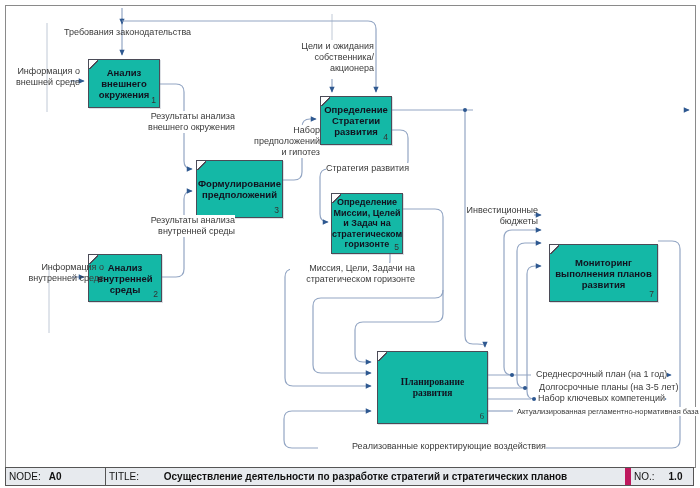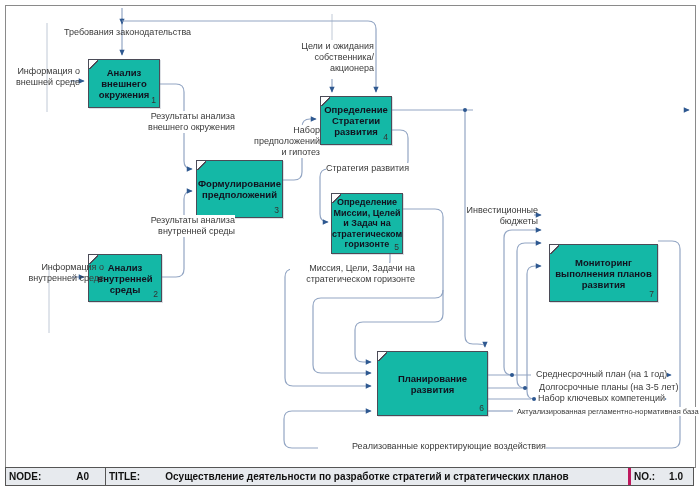--- a/index.html
+++ b/index.html
@@ -16,25 +16,25 @@
        background:linear-gradient(to bottom right,#fdfdfd 46%,#4b4b57 46%,#4b4b57 56%,rgba(0,0,0,0) 56%);}
   .lbl{position:absolute;font-size:9px;line-height:11px;color:#3a3a3a;text-align:right;}
   .nw{white-space:nowrap;text-align:left;}
   .bg{background:#fff;}
   .tiny{font-size:7.5px;line-height:9px;}
   
   #bar{position:absolute;left:5px;top:467px;width:689px;height:19px;display:flex;
        background:#e7eaee;border:1px solid #555;box-sizing:border-box;font-size:10px;color:#111;}
   #bar .cell{display:flex;align-items:center;box-sizing:border-box;height:100%;}
   #bar .c1{width:100px;border-right:1px solid #555;padding-left:3px;}
-  #bar .c2{flex:1;border-right:3px solid #be185d;padding-left:3px;position:relative;}
+  #bar .c2{flex:1;border-right:6px solid #be185d;padding-left:3px;position:relative;}
   #bar .c3{width:62px;padding-left:3px;}
-  #bar .k{font-weight:bold;}
+  #bar .k{font-weight:normal;}
   #bar .v{font-weight:bold;}
-  #bar .c1 .v{margin-left:35px;text-align:center;}
+  #bar .c1 .v{margin-left:8px;text-align:center;}
   #bar .c2 .v{position:absolute;left:0;right:0;text-align:center;font-weight:bold;}
   #bar .c3 .v{margin-left:14px;}
 </style>
 </head>
 <body>
 
 <div id="stage">
   <div id="frame"></div>
 
   <svg id="wires" viewBox="0 0 700 488" xmlns="http://www.w3.org/2000/svg">
@@ -117,21 +117,21 @@
   <div class="box" style="left:320px;top:96px;width:72px;height:49px;">
     <span class="fold"></span>
     <span>Определение Стратегии развития</span>
     <span class="num">4</span>
   </div>
   <div class="box" style="left:331px;top:193px;width:72px;height:61px;font-size:9px;line-height:10.5px;">
     <span class="fold"></span>
     <span>Определение Миссии, Целей и Задач на стратегическом горизонте</span>
     <span class="num">5</span>
   </div>
-  <div class="box" style="left:377px;top:351px;width:111px;height:65px;">
+  <div class="box" style="left:377px;top:351px;width:111px;height:73px;font-family:Liberation Serif, serif;">
     <span class="fold"></span>
     <span>Планирование развития</span>
     <span class="num">6</span>
   </div>
   <div class="box" style="left:549px;top:207px;width:109px;height:58px;margin-top:37px;">
     <span class="fold"></span>
     <span>Мониторинг выполнения планов развития</span>
     <span class="num">7</span>
   </div>
 

